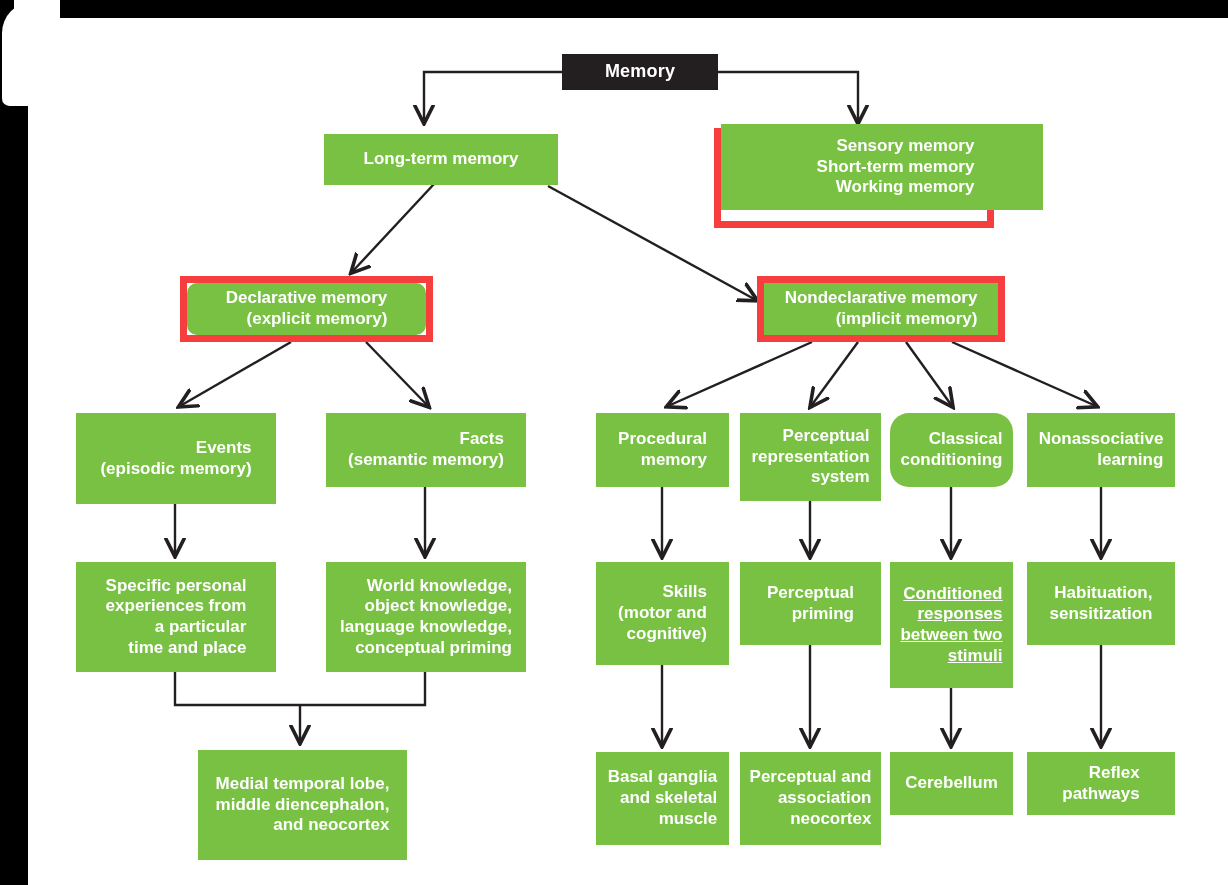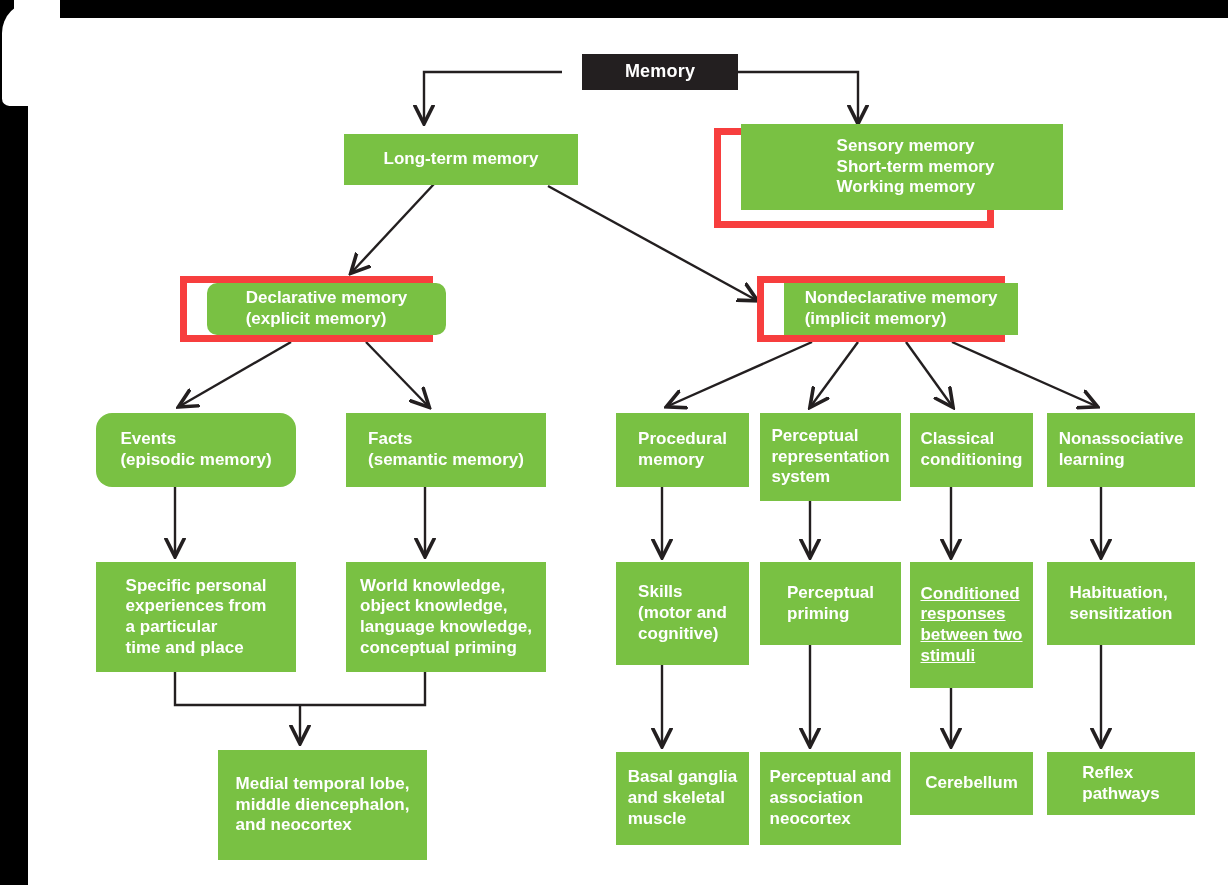--- a/index.html
+++ b/index.html
@@ -69,28 +69,27 @@
     z-index: 5;
   }
 
   
   .node {
     position: absolute;
     box-sizing: border-box;
     display: flex;
     align-items: center;
     justify-content: center;
-    text-align: left;
+    text-align: right;
     color: #ffffff;
     font-weight: bold;
     line-height: 1.22;
     z-index: 10;
     white-space: pre-line;
     padding: 2px 4px;
-    margin-left: 20px;
   }
   .node.green {
     background: #79C143;
     font-size: 17px;
   }
   .node.dark {
     background: #231f20;
     font-size: 18px;
     letter-spacing: 0.2px;
   }
@@ -162,34 +161,34 @@
   <div class="node green" style="left:721px; top:124px; width:322px; height:86px;padding-left:31px;">Sensory memory
 Short-term memory
 Working memory</div>
 
   <div class="node green" style="left:187px; top:283px; width:239px; height:52px;border-radius:10px;">Declarative memory
 (explicit memory)</div>
 
   <div class="node green" style="left:764px; top:283px; width:234px; height:52px;">Nondeclarative memory
 (implicit memory)</div>
 
-  <div class="node green" style="left:76px; top:413px; width:200px; height:74px;border-radius:16px;">Events
+  <div class="node green" style="left:76px; top:413px; width:200px; height:91px;">Events
 (episodic memory)</div>
 
   <div class="node green" style="left:326px; top:413px; width:200px; height:74px;">Facts
 (semantic memory)</div>
 
   <div class="node green" style="left:596px; top:413px; width:133px; height:74px;">Procedural
 memory</div>
 
   <div class="node green" style="left:740px; top:413px; width:141px; height:88px;">Perceptual
 representation
 system</div>
 
-  <div class="node green" style="left:890px; top:413px; width:123px; height:74px;">Classical
+  <div class="node green" style="left:890px; top:413px; width:123px; height:74px;border-radius:19px;">Classical
 conditioning</div>
 
   <div class="node green" style="left:1027px; top:413px; width:148px; height:74px;">Nonassociative
 learning</div>
 
   <div class="node green" style="left:76px; top:562px; width:200px; height:110px;">Specific personal
 experiences from
 a particular
 time and place</div>
 

